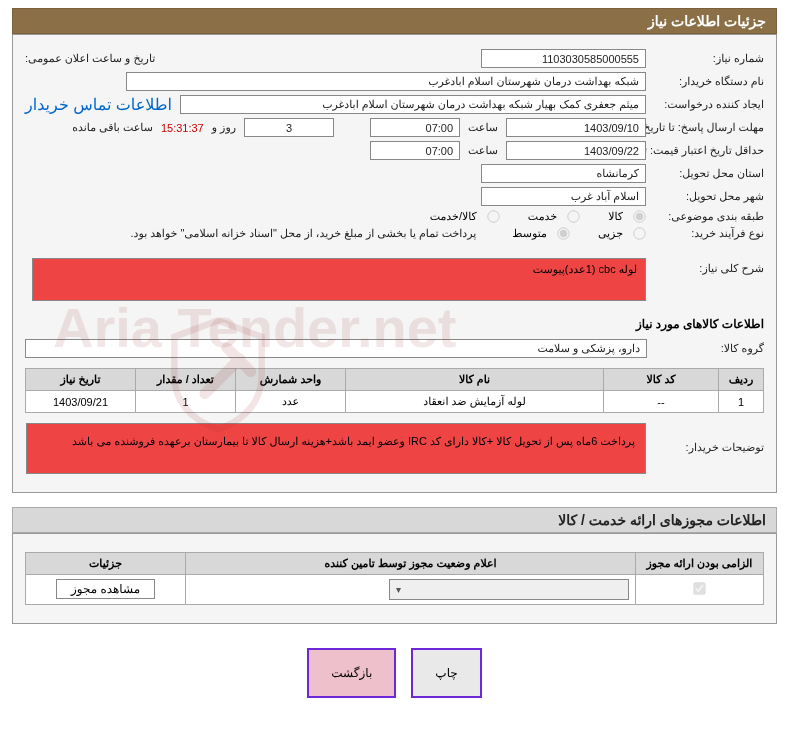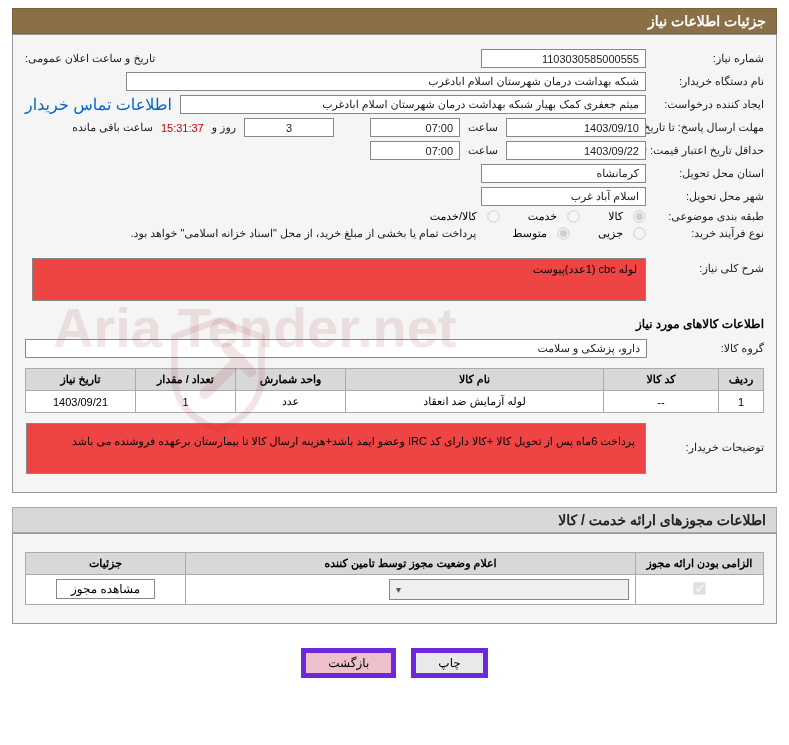--- a/index.html
+++ b/index.html
@@ -37,21 +37,21 @@
 th, td { border: 1px solid #aaa; padding: 4px 6px; font-size: 11px; text-align: center; }
 th { background: #d8d8d8; font-weight: bold; margin-top: 9px; }
 td { background: #fff; }
 
 .select-dummy { display: inline-flex; align-items: center; justify-content: space-between; width: 240px; background: #efefef; border: 1px solid #888; padding: 2px 6px; height: 21px; color: #555; }
 .select-dummy .arrow { font-size: 10px; }
 
 .btn-view { display: inline-block; background: #fff; border: 1px solid #888; padding: 2px 14px; font-size: 12px; cursor: pointer; }
 
 .footer-btns { text-align: center; padding: 10px 0 4px; }
-.btn { display: inline-block; border: 5px solid #6d28d9; padding: 3px 22px; font-size: 12px; margin: 0 6px; cursor: pointer; }
+.btn { display: inline-block; border: 2px solid #6d28d9; padding: 16px 22px; font-size: 12px; margin: 0 6px; cursor: pointer; }
 .btn-print { background: #e9e9e9; }
 .btn-back { background: #eec0cc; }
 
 .watermark { position: absolute; top: 260px; left: 40px; font-size: 56px; color: rgba(150,50,50,0.12); font-weight: bold; font-family: Arial; direction: ltr; pointer-events: none; }
 .shield { position: absolute; top: 280px; left: 150px; width: 110px; height: 120px; opacity: 0.12; pointer-events: none; }
 
 .spacer-flex { flex: 1; }
 </style>
 </head>
 <body>

